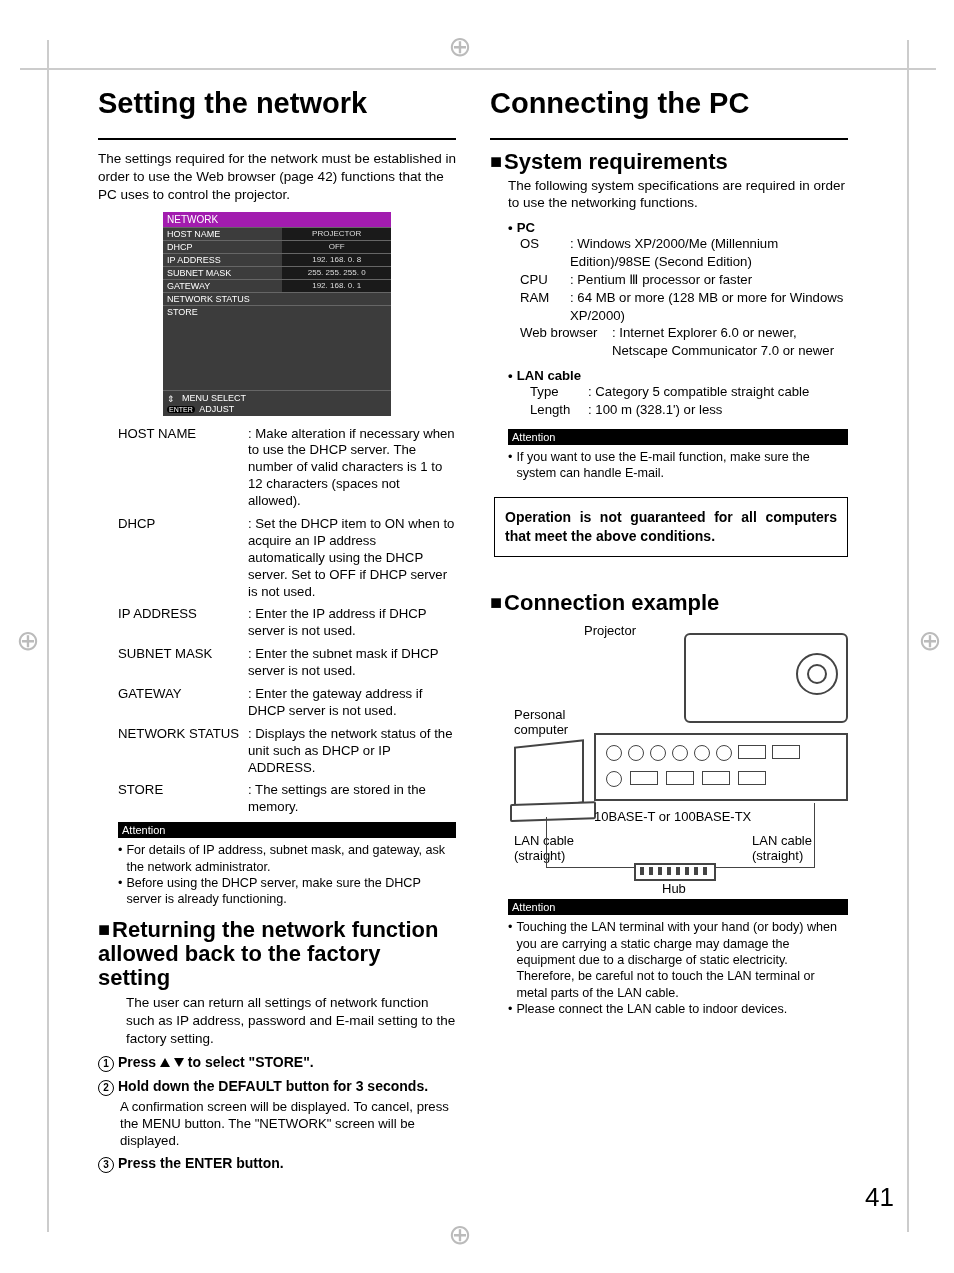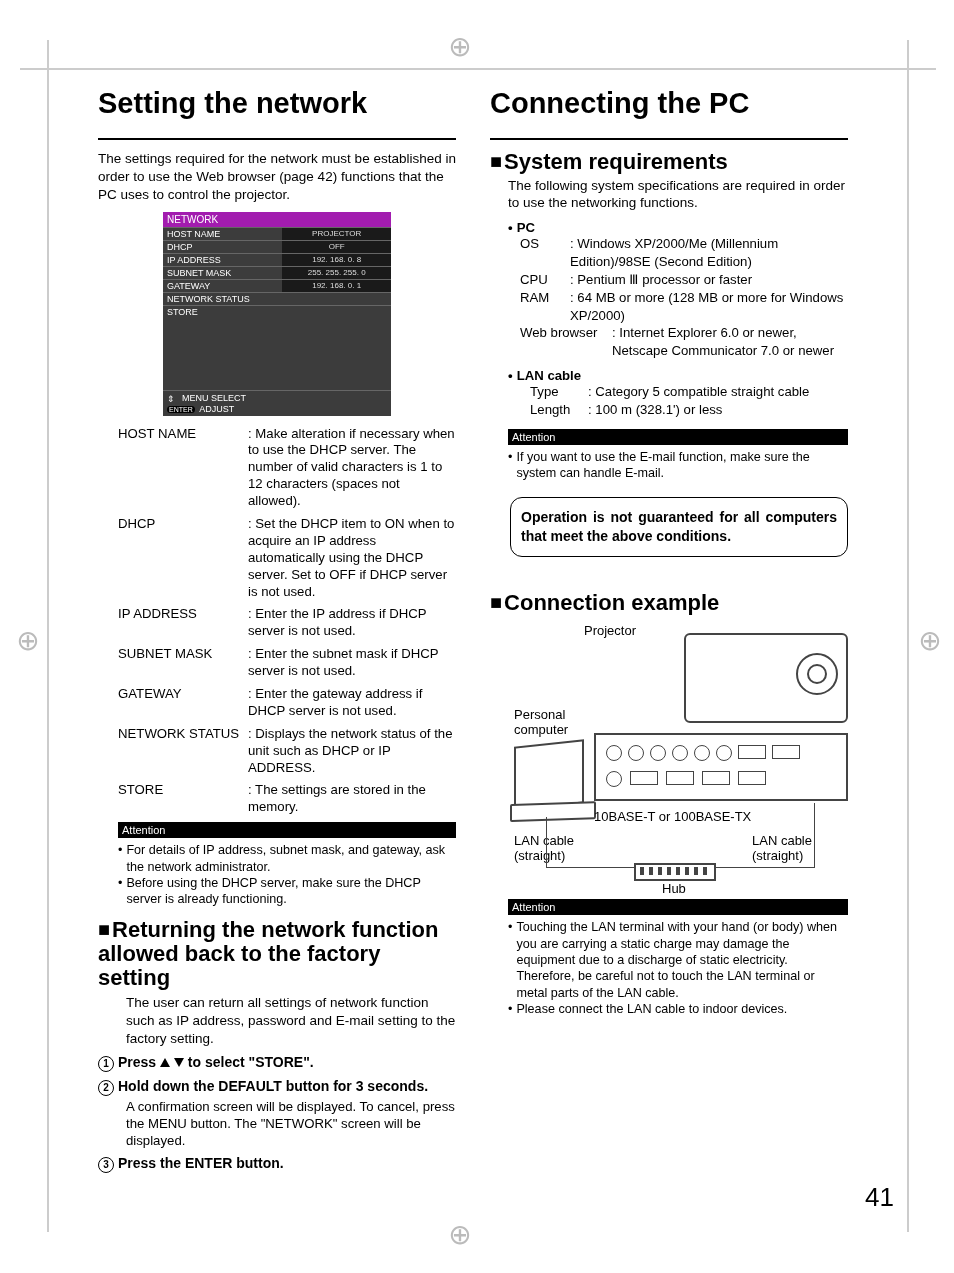--- a/index.html
+++ b/index.html
@@ -57,21 +57,21 @@
   .panel{position:absolute;left:80px;top:110px;width:250px;height:64px;border:2px solid #444;background:#fff;}
   .panel .row1,.panel .row2{position:absolute;left:10px;height:16px;}
   .panel .row1{top:10px;width:230px;display:flex;gap:6px;}
   .panel .row2{top:36px;width:230px;display:flex;gap:8px;justify-content:flex-start;}
   .jack{width:14px;height:14px;border:1.5px solid #444;border-radius:50%;}
   .port{width:26px;height:12px;border:1.5px solid #444;}
   .hub{position:absolute;left:120px;top:240px;width:78px;height:14px;border:2px solid #444;background:#fff;}
   .hub::before{content:"";position:absolute;left:4px;top:2px;width:70px;height:8px;background:repeating-linear-gradient(90deg,#444 0 4px,transparent 4px 9px);}
   .wire{position:absolute;border:1.5px solid #444;border-top:none;}
   .step{font-size:14px;font-weight:bold;margin:6px 0 2px 0;}
-  .stepbody{font-size:13.2px;line-height:1.3;margin-left:28px;margin-bottom:4px;}
+  .stepbody{font-size:13.2px;line-height:1.3;margin-left:22px;margin-bottom:4px;}
   .bul{font-size:13.2px;display:flex;}
   .bul::before{content:"•";margin-right:4px;font-weight:bold;}
 </style>
 </head>
 <body>
 <div class="page">
 
 <div class="crop cropL"></div>
 <div class="crop cropR"></div>
 <div class="crop cropT"></div>
@@ -225,21 +225,21 @@
 
     <div class="att" style="margin-left:18px;margin-top:10px;">
       <div class="lab">Attention</div>
       <ul>
             <li>
               <span>If you want to use the E-mail function, make sure the system can handle E-mail.</span>
             </li>
           </ul>
     </div>
 
-    <div class="noteBox" style="margin-left:20px;border-radius:12px;">Operation is not guaranteed for all computers that meet the above conditions.</div>
+    <div class="noteBox" style="margin-left:4px;">Operation is not guaranteed for all computers that meet the above conditions.</div>
 
     <div class="sq-h" style="margin-top:34px;"><span class="sq">■</span><span>Connection example</span></div>
 
     <div class="diagram">
       <div class="dlabel" style="left:70px;top:0;">Projector</div>
       <div class="proj">
             <div class="lens"></div>
           </div>
       <div class="dlabel" style="left:0;top:84px;width:70px;">Personal computer</div>
       <div class="laptop"></div>

